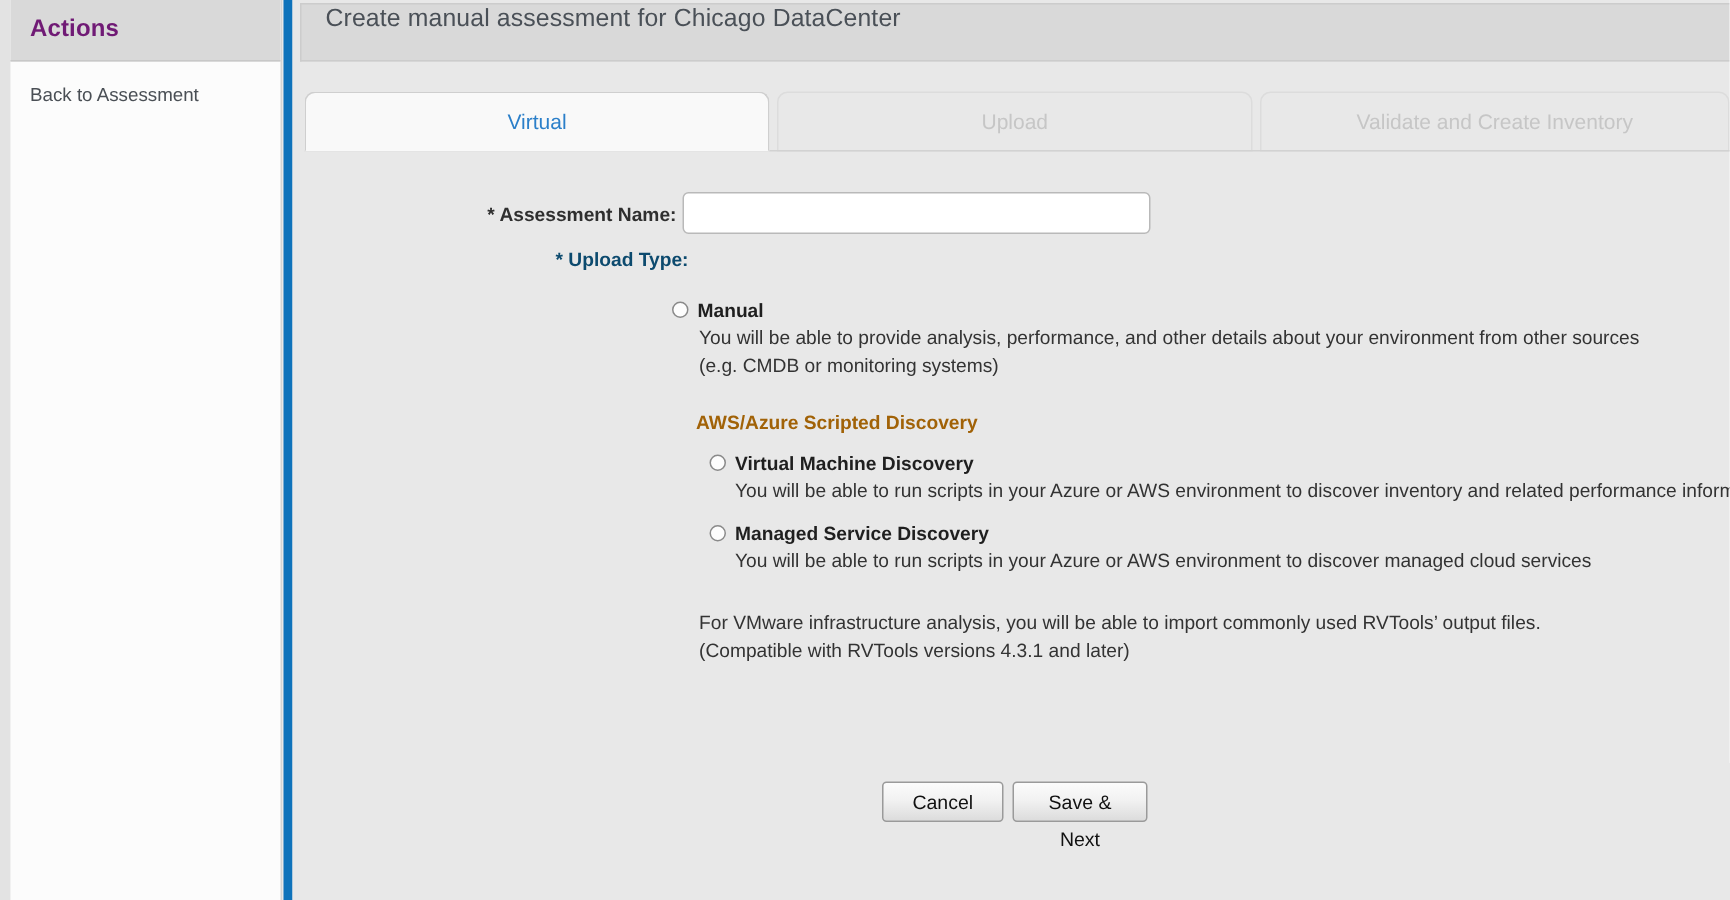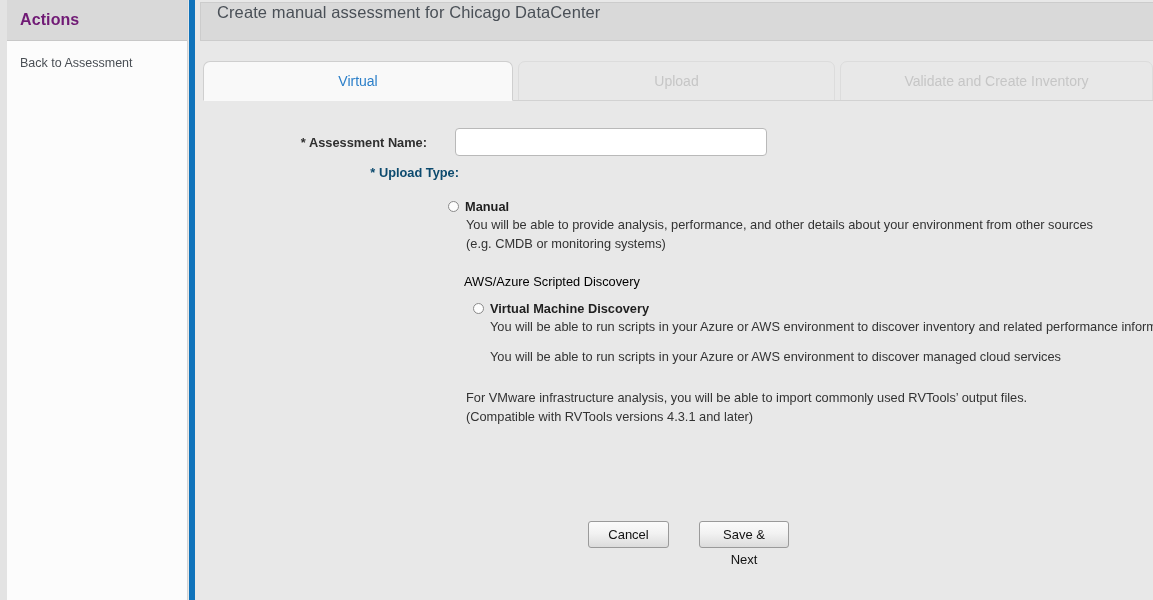--- a/index.html
+++ b/index.html
@@ -130,21 +130,21 @@
   }
 
   .row-name {
     position: absolute;
     left: 0; top: 18px;
     display: flex; align-items: center;
   }
   .field-label {
     width: 260px;
     text-align: right;
-    padding-right: 28px;
+    padding-right: 4px;
     font-size: 12.8px;
     font-weight: bold;
     color: #2f2f2f;
   }
   .text-input {
     width: 312px; height: 28px;
     border: 1px solid #b9b9b9;
     border-radius: 4px;
     background: #ffffff;
     font-size: 13px;
@@ -196,35 +196,35 @@
   }
   .opt-desc {
     font-size: 12.8px;
     color: #333333;
     line-height: 19px;
     margin-left: 18px;
     white-space: nowrap;
   }
   .group-title {
     font-size: 12.8px;
-    font-weight: normal;
-    color: #000000;
+    font-weight: bold;
+    color: #a16207;
     margin-left: 16px;
     margin-top: 21px;
   }
   .sub-block { margin-left: 25px; margin-top: 11px; }
   .sub-block .opt-desc { margin-left: 17px; }
 
   .spacer-rv { margin-top: 22px; }
 
   
   .buttons {
     position: absolute;
     left: 393px; top: 411px;
-    display: flex; gap: 30px;
+    display: flex; gap: 6px;
   }
   .btn {
     height: 27px;
     padding: 0 16px;
     font-size: 13px;
     color: #111;
     border: 1px solid #9a9a9a;
     border-radius: 3px;
     background: linear-gradient(to bottom, #fbfbfb 0%, #f2f2f2 45%, #dcdcdc 100%);
     cursor: pointer;
@@ -289,20 +289,24 @@
 
         <div class="opt-block sub-block">
           <div class="opt-head">
             <input class="radio" type="radio" name="uploadtype" style="">
             <span class="opt-title">Virtual Machine Discovery</span>
           </div>
           <div class="opt-desc">You will be able to run scripts in your Azure or AWS environment to discover inventory and related performance information for machine imports</div>
         </div>
 
         <div class="opt-block sub-block">
+          <div class="opt-head">
+            <input class="radio" type="radio" name="uploadtype" style="">
+            <span class="opt-title">Managed Service Discovery</span>
+          </div>
           <div class="opt-desc">You will be able to run scripts in your Azure or AWS environment to discover managed cloud services</div>
         </div>
 
         <div class="opt-block spacer-rv">
           <div class="opt-desc">For VMware infrastructure analysis, you will be able to import commonly used RVTools’ output files.</div>
           <div class="opt-desc">(Compatible with RVTools versions 4.3.1 and later)</div>
         </div>
 
       </div>
 

